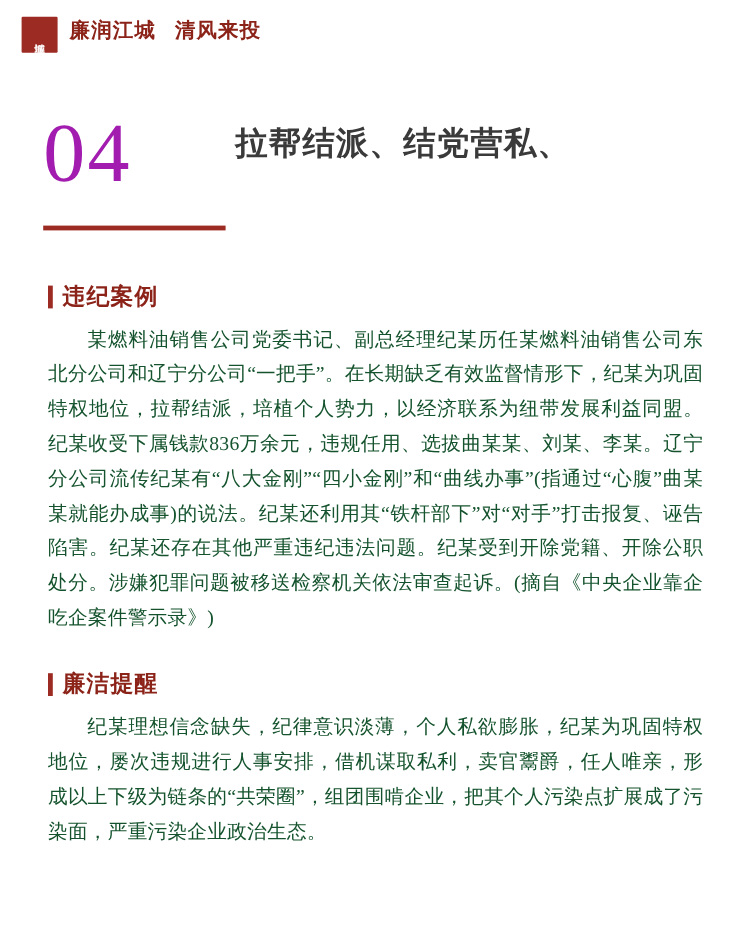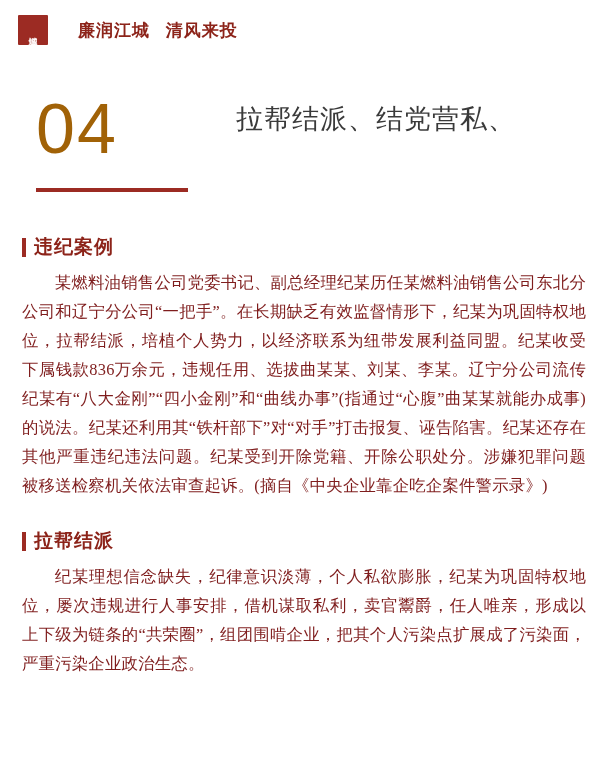--- a/index.html
+++ b/index.html
@@ -17,25 +17,24 @@
   .page {
     position: relative;
     width: 608px;
     height: 783px;
     background: #ffffff;
   }
 
   
   .header {
     display: flex;
-    align-items: center;
+    align-items: flex-start;
     padding: 14px 0 0 18px;
     height: 46px;
     box-sizing: border-box;
-    gap: 20px;
   }
   .seal {
     width: 30px;
     height: 30px;
     background: #9c2b23;
     color: #ffffff;
     font-size: 9px;
     line-height: 10px;
     font-family: "Liberation Serif", serif;
     display: flex;
@@ -67,48 +66,47 @@
   .number-block {
     position: relative;
     margin-top: 46px;
     padding-left: 36px;
     display: flex;
     align-items: flex-start;
   }
   .big-number {
     font-size: 70px;
     line-height: 74px;
-    color: #a16207;
-    font-family: Liberation Sans, sans-serif;
+    color: #a21caf;
+    font-family: Liberation Serif, serif;
     font-weight: 300;
     letter-spacing: 2px;
     flex: 0 0 auto;
     width: 160px;
   }
   .headline {
     margin-top: 8px;
     font-size: 27px;
     line-height: 38px;
-    font-weight: normal;
+    font-weight: bold;
     color: #3a3a3a;
     font-family: "Liberation Sans", sans-serif;
     letter-spacing: 1px;
-    margin-left: 40px;
   }
   .rule {
     margin: 22px 0 0 36px;
     width: 152px;
     height: 4px;
     background: #9c2b23;
   }
 
   
   .section {
     margin-top: 42px;
-    padding: 0 22px 0 22px;
+    padding: 0 22px 0 40px;
   }
   .section-head {
     display: flex;
     align-items: center;
     margin-bottom: 8px;
   }
   .section-bar {
     width: 4px;
     height: 19px;
     background: #9c2b23;
@@ -118,21 +116,21 @@
   .section-title {
     font-size: 19px;
     font-weight: bold;
     color: #8c2319;
     font-family: "Liberation Sans", sans-serif;
     letter-spacing: 1px;
   }
   .body-text {
     font-size: 16.4px;
     line-height: 29px;
-    color: #7f1d1d;
+    color: #14532d;
     text-align: justify;
     text-indent: 2em;
     letter-spacing: 0.2px;
   }
   .section + .section {
     margin-top: 28px;
   }
 </style>
 </head>
 <body>
@@ -159,18 +157,18 @@
     <div class="section-head">
       <div class="section-bar"></div>
       <div class="section-title">违纪案例</div>
     </div>
     <div class="body-text">某燃料油销售公司党委书记、副总经理纪某历任某燃料油销售公司东北分公司和辽宁分公司“一把手”。在长期缺乏有效监督情形下，纪某为巩固特权地位，拉帮结派，培植个人势力，以经济联系为纽带发展利益同盟。纪某收受下属钱款836万余元，违规任用、选拔曲某某、刘某、李某。辽宁分公司流传纪某有“八大金刚”“四小金刚”和“曲线办事”(指通过“心腹”曲某某就能办成事)的说法。纪某还利用其“铁杆部下”对“对手”打击报复、诬告陷害。纪某还存在其他严重违纪违法问题。纪某受到开除党籍、开除公职处分。涉嫌犯罪问题被移送检察机关依法审查起诉。(摘自《中央企业靠企吃企案件警示录》)</div>
   </div>
 
   <div class="section">
     <div class="section-head">
       <div class="section-bar"></div>
-      <div class="section-title">拉帮结派</div>
+      <div class="section-title">廉洁提醒</div>
     </div>
     <div class="body-text">纪某理想信念缺失，纪律意识淡薄，个人私欲膨胀，纪某为巩固特权地位，屡次违规进行人事安排，借机谋取私利，卖官鬻爵，任人唯亲，形成以上下级为链条的“共荣圈”，组团围啃企业，把其个人污染点扩展成了污染面，严重污染企业政治生态。</div>
   </div>
 
 </div>
 
 </body></html>

